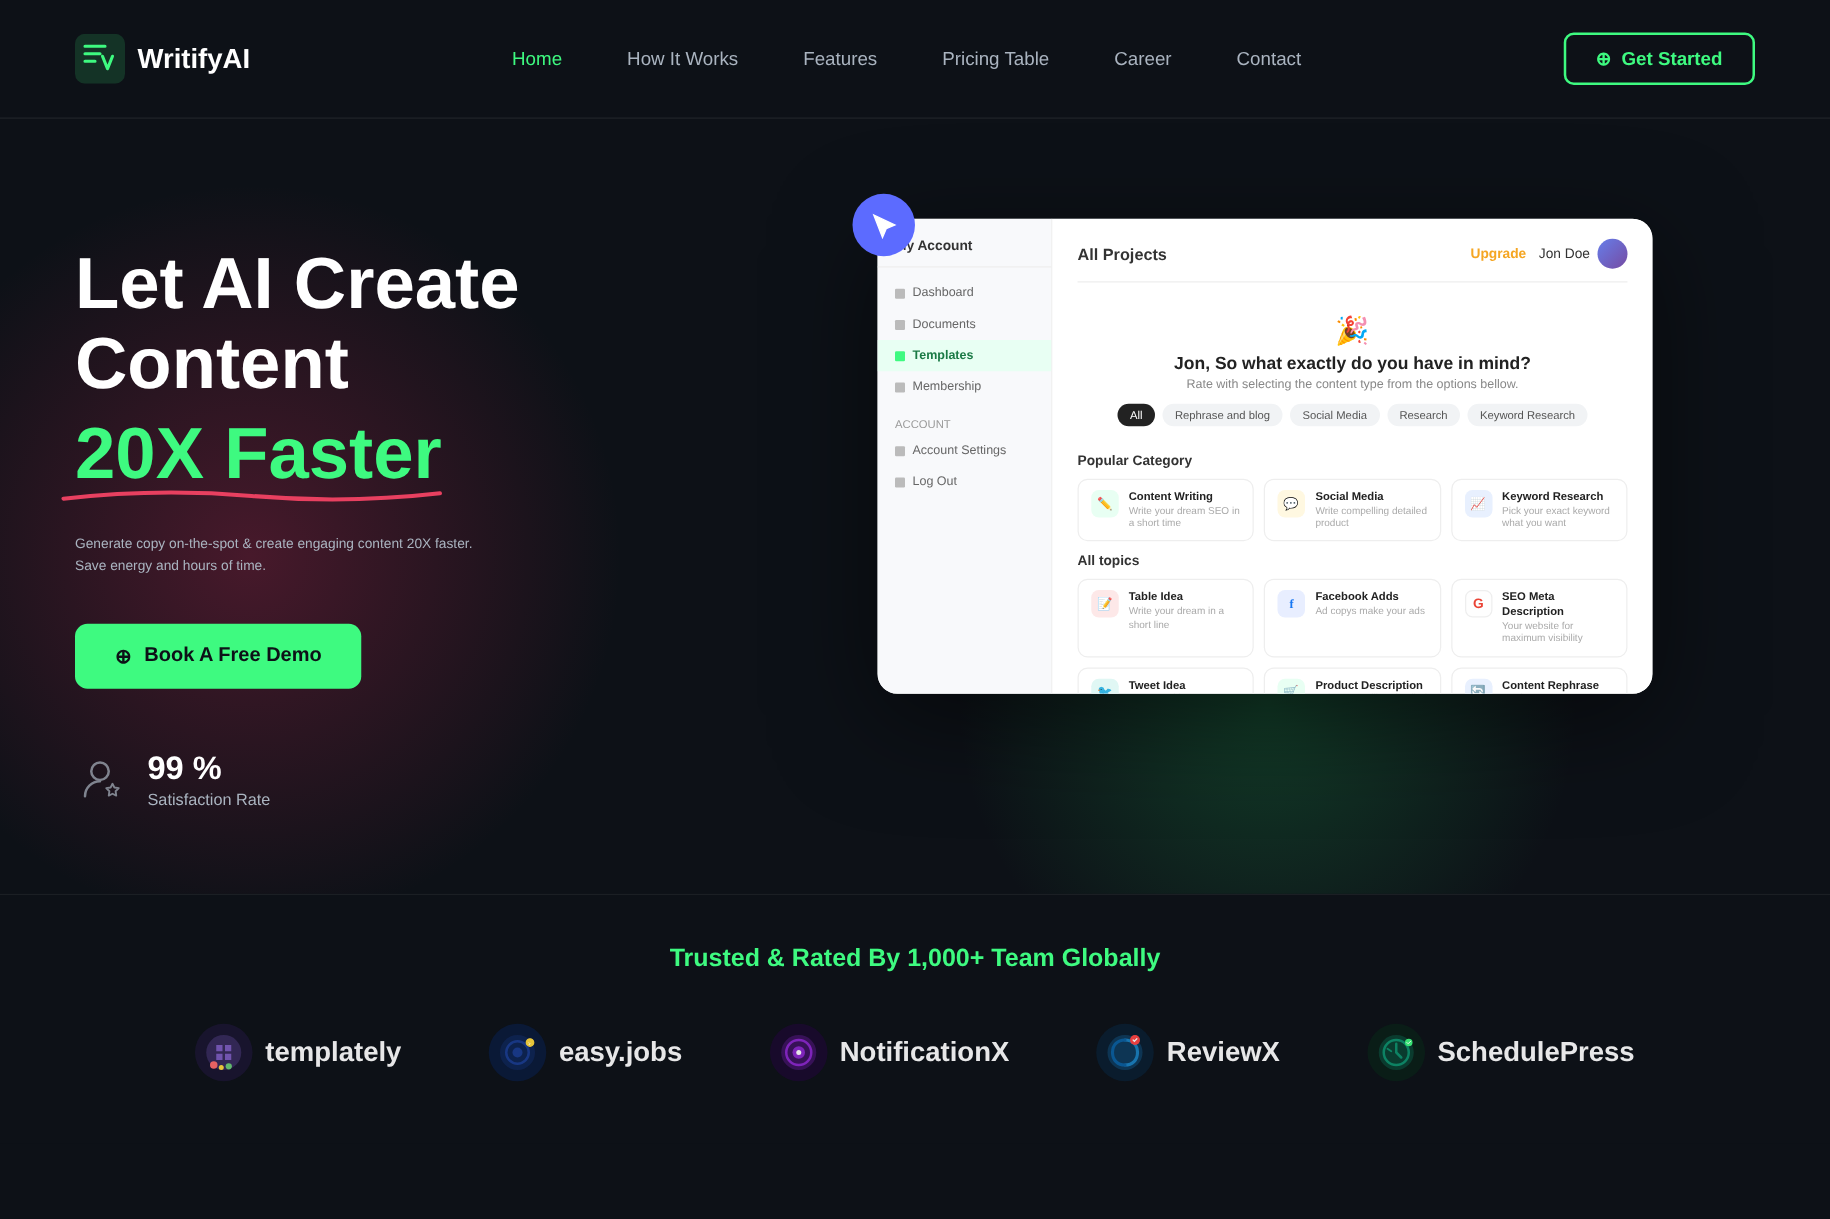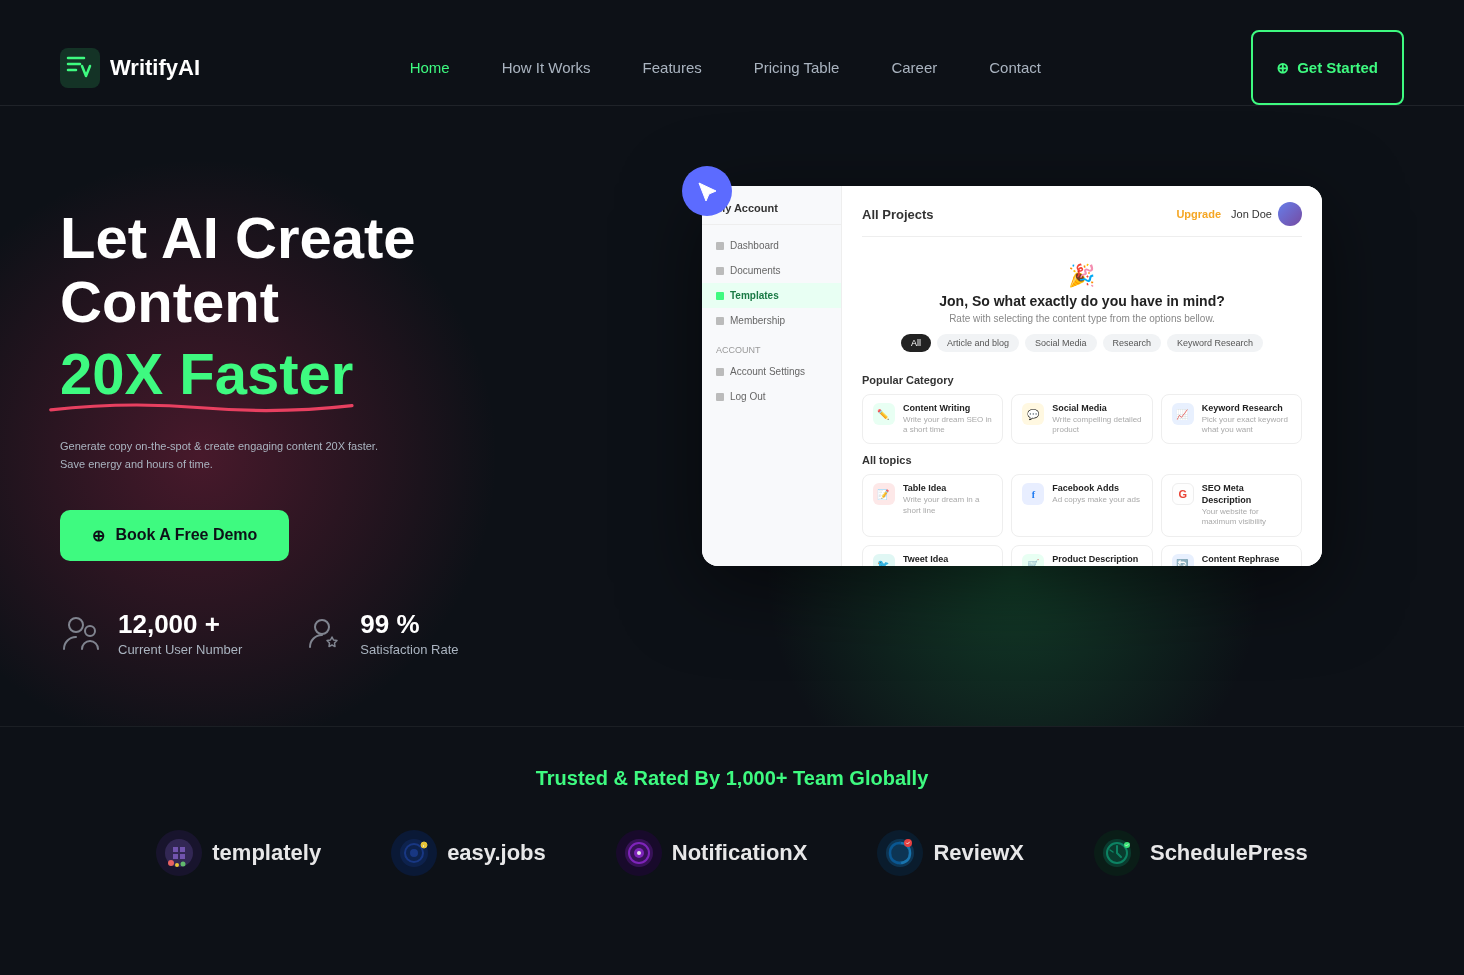--- a/index.html
+++ b/index.html
@@ -8,28 +8,28 @@
       background-color: #0d1117;
       color: #ffffff;
       width: 1464px;
       min-height: 975px;
       overflow-x: hidden;
     }
 
     
     .navbar {
       display: flex;
+      align-items: center;
       justify-content: space-between;
       padding: 0 60px;
-      height: 76px;
+      height: 95px;
       background-color: #0d1117;
       border-bottom: 1px solid rgba(255,255,255,0.08);
       position: relative;
       z-index: 10;
-      margin-top: 30px;
     }
     .navbar-logo {
       display: flex;
       align-items: center;
       gap: 10px;
     }
     .navbar-logo-icon {
       width: 40px;
       height: 40px;
     }
@@ -487,32 +487,20 @@
       Generate copy on-the-spot &amp; create engaging content 20X faster.<br>
       Save energy and hours of time.
     </p>
 
     <button class="btn-demo">
       <span>⊕</span>
       <span>Book A Free Demo</span>
     </button>
 
     <div class="hero-stats">
-      <div class="stat-item">
-        <svg class="stat-icon" viewBox="0 0 44 44" fill="none">
-          <circle cx="16" cy="14" r="7" stroke="#aab4c0" stroke-width="2"></circle>
-          <path d="M4 38c0-6.627 5.373-12 12-12" stroke="#aab4c0" stroke-width="2" stroke-linecap="round"></path>
-          <circle cx="30" cy="20" r="5" stroke="#aab4c0" stroke-width="2"></circle>
-          <path d="M22 38c0-4.418 3.582-8 8-8s8 3.582 8 8" stroke="#aab4c0" stroke-width="2" stroke-linecap="round"></path>
-        </svg>
-        <div>
-          <div class="stat-value">12,000 +</div>
-          <div class="stat-label">Current User Number</div>
-        </div>
-      </div>
       <div class="stat-item">
         <svg class="stat-icon" viewBox="0 0 44 44" fill="none">
           <circle cx="20" cy="16" r="7" stroke="#aab4c0" stroke-width="2"></circle>
           <path d="M8 36c0-6.627 5.373-12 12-12" stroke="#aab4c0" stroke-width="2" stroke-linecap="round"></path>
           <path d="M30 26l1.5 3 3.5.5-2.5 2.5.5 3.5L30 34l-3 1.5.5-3.5-2.5-2.5 3.5-.5L30 26z" stroke="#aab4c0" stroke-width="1.5" stroke-linejoin="round"></path>
         </svg>
         <div>
           <div class="stat-value">99 %</div>
           <div class="stat-label">Satisfaction Rate</div>
         </div>
@@ -569,21 +557,21 @@
               </div>
             </div>
           </div>
 
           <div class="app-greeting">
             <div class="app-greeting-icon">🎉</div>
             <div class="app-greeting-title">Jon, So what exactly do you have in mind?</div>
             <div class="app-greeting-sub">Rate with selecting the content type from the options bellow.</div>
             <div class="app-tags">
               <span class="app-tag active">All</span>
-              <span class="app-tag">Article and blog</span>
+              <span class="app-tag">Rephrase and blog</span>
               <span class="app-tag">Social Media</span>
               <span class="app-tag">Research</span>
               <span class="app-tag">Keyword Research</span>
             </div>
           </div>
 
           <div class="app-section-title">Popular Category</div>
           <div class="app-cards-grid">
             <div class="app-card">
               <div class="app-card-icon green">✏️</div>

